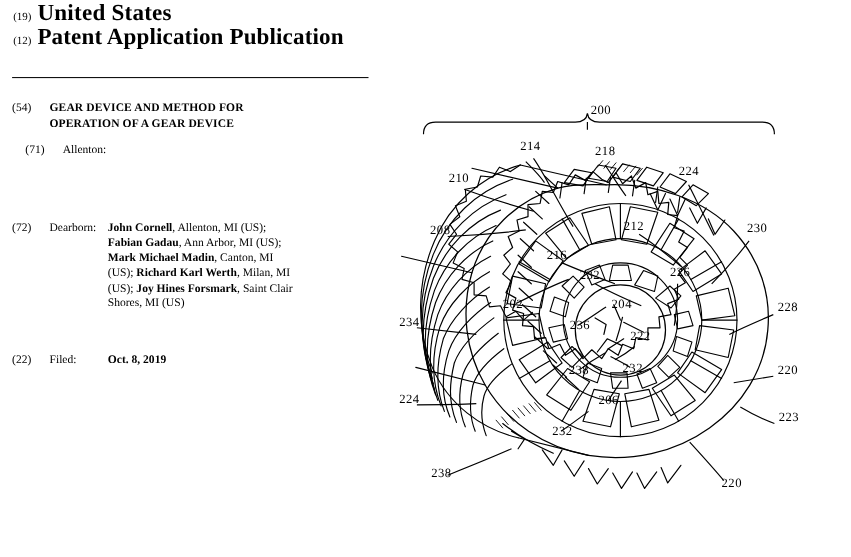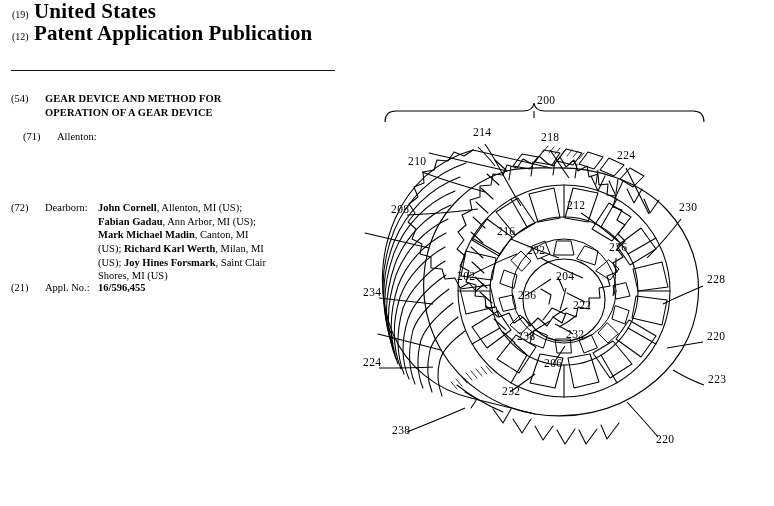--- a/index.html
+++ b/index.html
@@ -171,26 +171,26 @@
     <span class="code">(71)</span>
     <span class="field-label">Allenton:</span>
   </div>
 
   <div class="bib" id="bib-inventors">
     <span class="code">(72)</span>
     <span class="field-label">Dearborn:</span>
     <span class="field-value" id="inventors-list"><span class="b">John Cornell</span><span>, Allenton, MI (US);</span><br><span class="b">Fabian Gadau</span><span>, Ann Arbor, MI (US);</span><br><span class="b">Mark Michael Madin</span><span>, Canton, MI</span><br><span>(US); </span><span class="b">Richard Karl Werth</span><span>, Milan, MI</span><br><span>(US); </span><span class="b">Joy Hines Forsmark</span><span>, Saint Clair</span><br><span>Shores, MI (US)</span></span>
   </div>
 
-  <div class="bib" id="bib-applno">
-    <span class="code">(21)</span>
-    <span class="field-label">Appl. No.:</span>
-    <span class="field-value b">16/596,455</span>
+
+  <div class="bib" id="bib-filed">
+    <span class="code">(22)</span>
+    <span class="field-label">Filed:</span>
+    <span class="field-value b">Oct. 8, 2019</span>
   </div>
-
 
 </div>
 
 <div id="figure-panel">
   <svg id="figure-svg" width="429" height="506" viewBox="0 0 429 506">
 
     <g>
       <path class="bracket" d="M40,122 q0,-11 11,-11 L178,111 q10,0 11,-8 q1,8 11,8 L348,111 q11,0 11,11"></path>
     </g>
 

